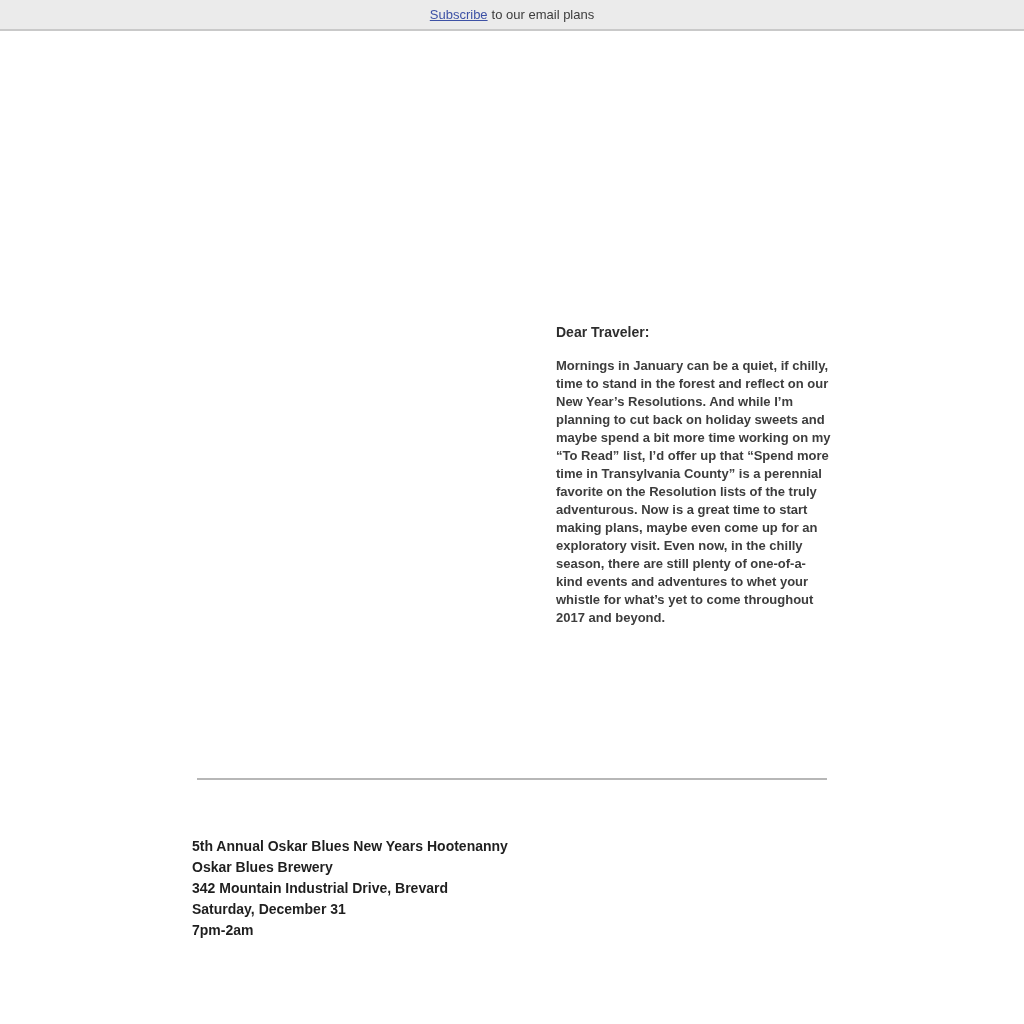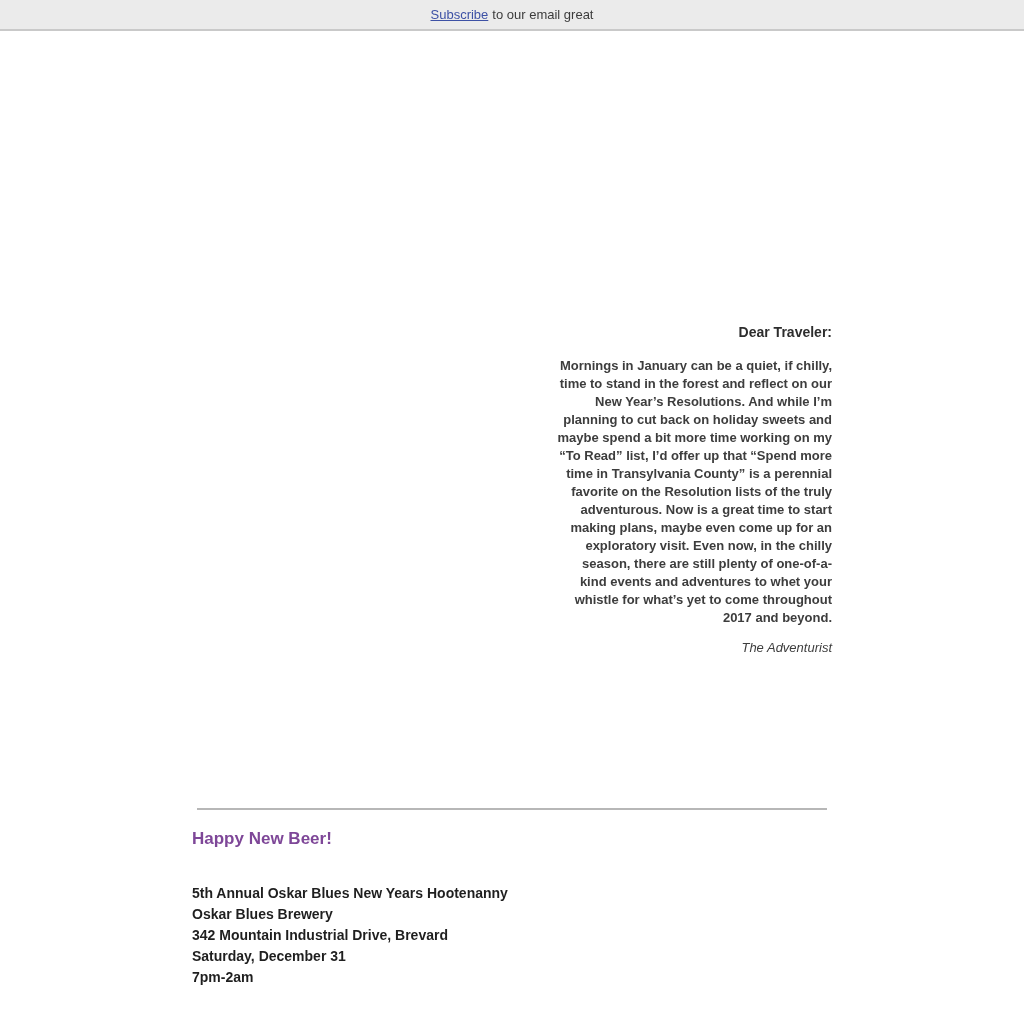--- a/index.html
+++ b/index.html
@@ -55,21 +55,20 @@
     display: flex;
   }
   .letter-image-placeholder {
     width: 364px;
     flex: none;
     background: #ffffff;
   }
   .letter-text {
     width: 276px;
     flex: none;
-    text-align: right;
   }
   .salutation {
     font-size: 14px;
     font-weight: bold;
     color: var(--text-dark);
     line-height: 17px;
   }
   .letter-body {
     margin-top: 16px;
     font-size: 13px;
@@ -115,42 +114,40 @@
     color: #1f1f1f;
     line-height: 21px;
     white-space: pre-line;
   }
 </style>
 </head>
 <body>
 
 <div class="subscribe-bar">
   <a>Subscribe</a>
-  <span>to our email great</span>
+  <span>to our email plans</span>
 </div>
 
 <div class="email-container">
 
   <div class="hero-placeholder"></div>
 
   <div class="letter-row">
     <div class="letter-image-placeholder"></div>
     <div class="letter-text">
       <div class="salutation">Dear Traveler:</div>
       <div class="letter-body">Mornings in January can be a quiet, if chilly, time to stand in the forest and reflect on our New Year’s Resolutions. And while I’m planning to cut back on holiday sweets and maybe spend a bit more time working on my “To Read” list, I’d offer up that “Spend more time in Transylvania County” is a perennial favorite on the Resolution lists of the truly adventurous. Now is a great time to start making plans, maybe even come up for an exploratory visit. Even now, in the chilly season, there are still plenty of one-of-a-kind events and adventures to whet your whistle for what’s yet to come throughout 2017 and beyond.</div>
-      <div class="letter-signature">The Adventurist</div>
     </div>
   </div>
 
   <div class="spacer-below-letter"></div>
 
   <div class="divider"></div>
 
   <div class="events-section">
-    <div class="events-heading">Happy New Beer!</div>
     <div class="event-details">5th Annual Oskar Blues New Years Hootenanny
 Oskar Blues Brewery
 342 Mountain Industrial Drive, Brevard
 Saturday, December 31
 7pm-2am</div>
   </div>
 
 </div>
 
 </body></html>

